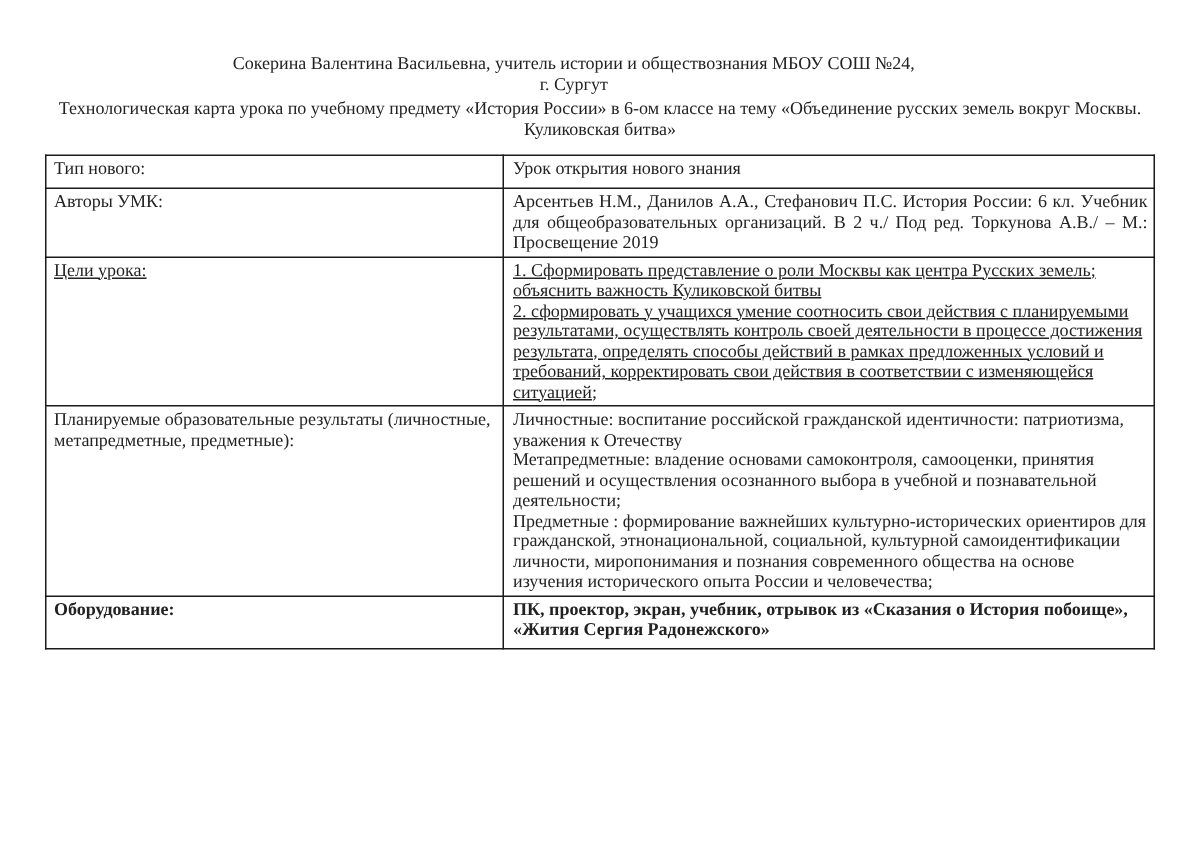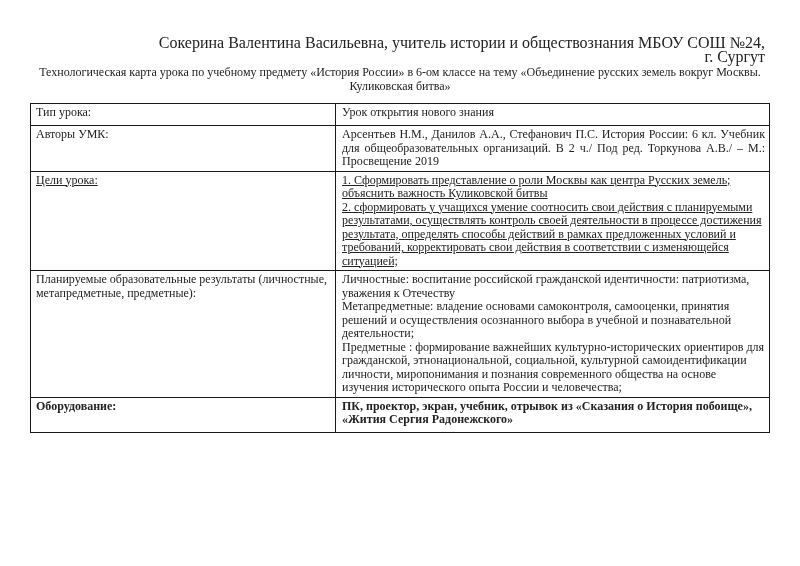--- a/index.html
+++ b/index.html
@@ -15,22 +15,22 @@
     overflow: hidden;
   }
   .page {
     width: 800px;
     height: 566px;
     position: relative;
   }
   .author-block {
     padding-top: 36px;
     margin-right: 35px;
-    text-align: right;
-    font-size: 16px;
+    text-align: center;
+    font-size: 12px;
     line-height: 13.5px;
   }
   .page-title {
     margin-top: 3px;
     padding: 0 28px;
     text-align: center;
     font-size: 12px;
     line-height: 13.5px;
   }
   table.lesson-table {
@@ -70,21 +70,21 @@
   <div class="author-block">
     <div>Сокерина Валентина Васильевна, учитель истории и обществознания МБОУ СОШ №24,</div>
     <div>г. Сургут</div>
   </div>
 
   <div class="page-title">Технологическая карта урока по учебному предмету «История России» в 6-ом классе на тему «Объединение русских земель вокруг Москвы. Куликовская битва»</div>
 
   <table class="lesson-table">
     <tbody>
       <tr class="r0">
-        <td class="label-cell">Тип урока:</td>
+        <td class="label-cell">Тип нового:</td>
         <td class="value-cell">Урок открытия нового знания</td>
       </tr>
       <tr class="r1">
         <td class="label-cell">Авторы УМК:</td>
         <td class="value-cell justify">Арсентьев Н.М., Данилов А.А., Стефанович П.С. История России: 6 кл. Учебник для общеобразовательных организаций. В 2 ч./ Под ред. Торкунова А.В./ – М.: Просвещение 2019</td>
       </tr>
       <tr class="r2">
         <td class="label-cell">Цели урока:</td>
         <td class="value-cell">1. Сформировать представление о роли Москвы как центра Русских земель; объяснить важность Куликовской битвы
 2. сформировать у учащихся умение соотносить свои действия с планируемыми результатами, осуществлять контроль своей деятельности в процессе достижения результата, определять способы действий в рамках предложенных условий и требований, корректировать свои действия в соответствии с изменяющейся ситуацией;</td>

